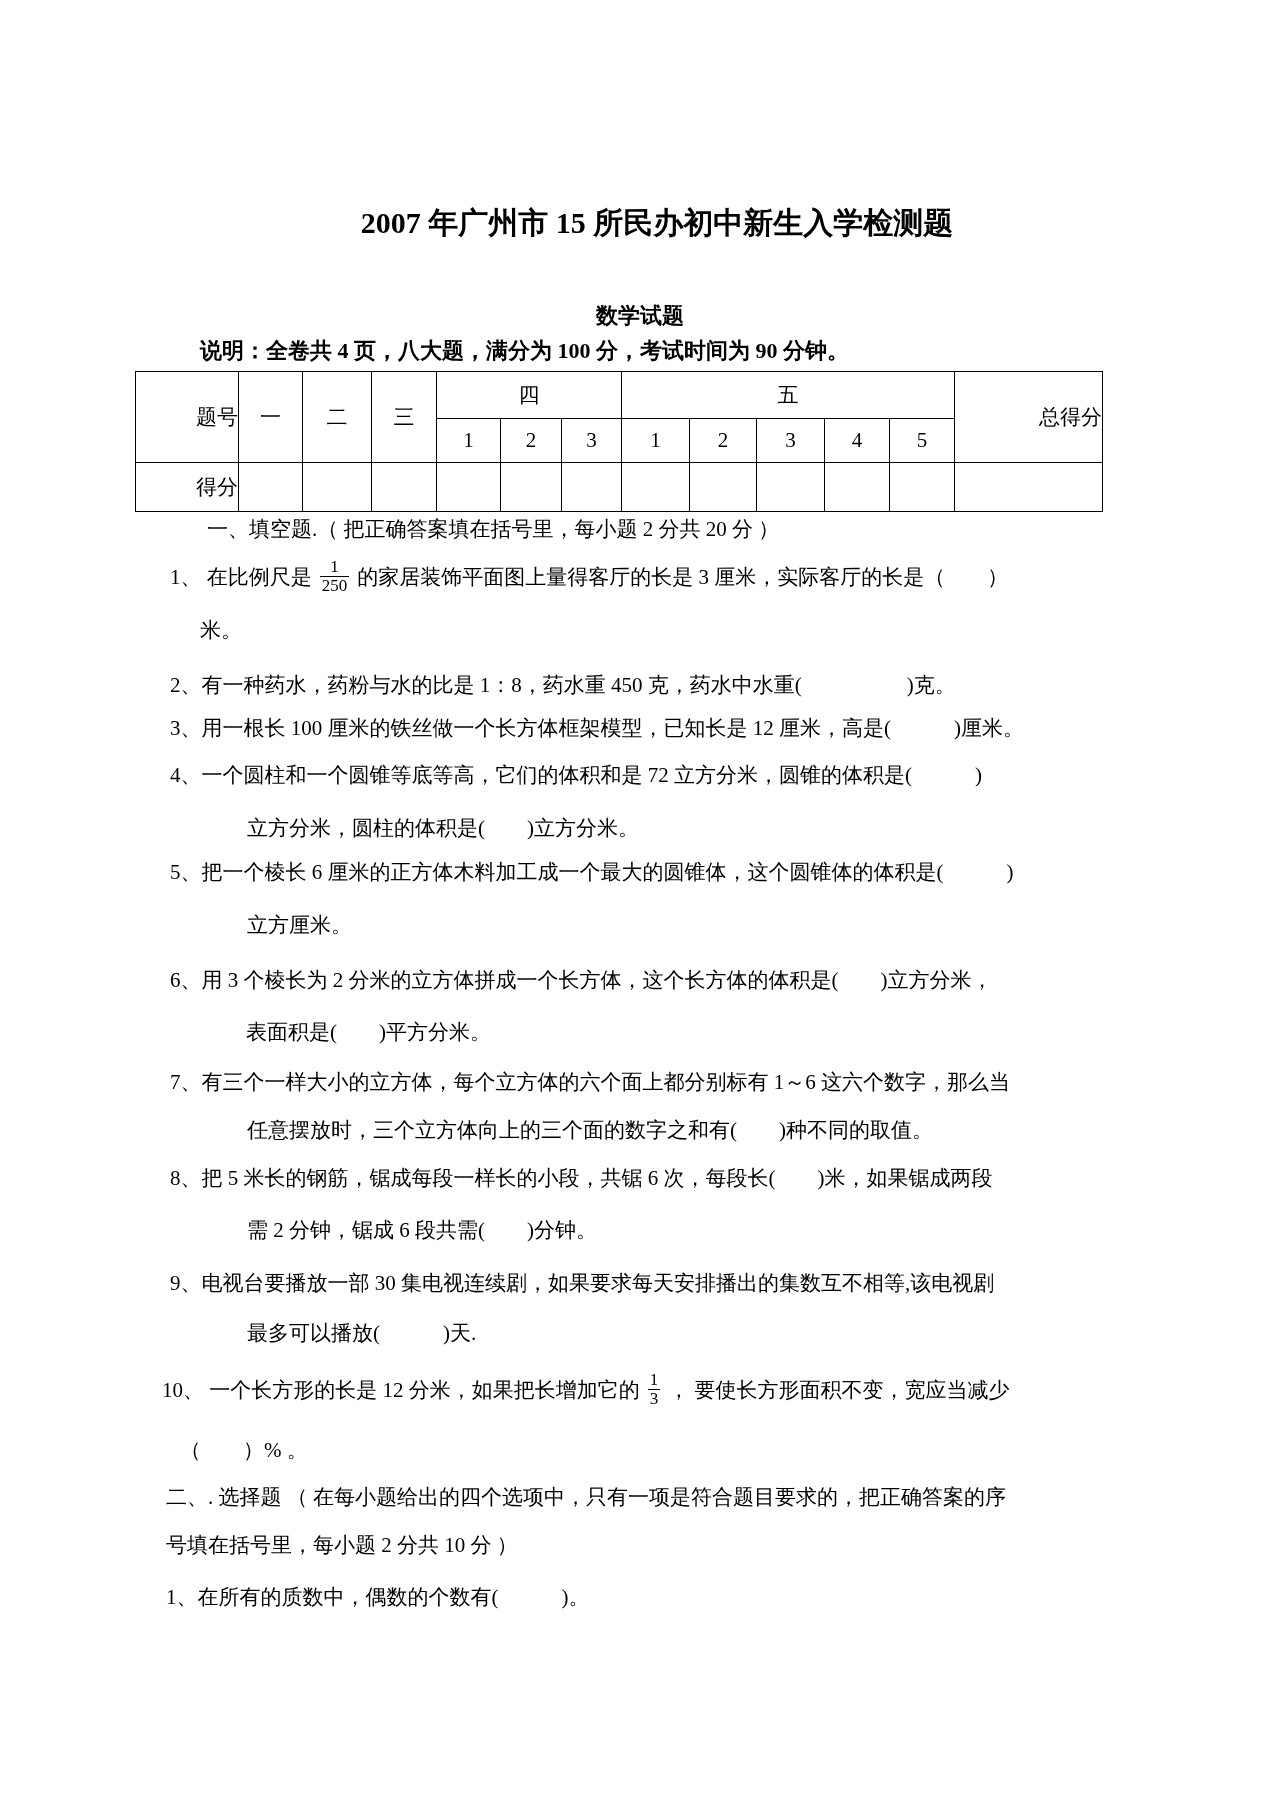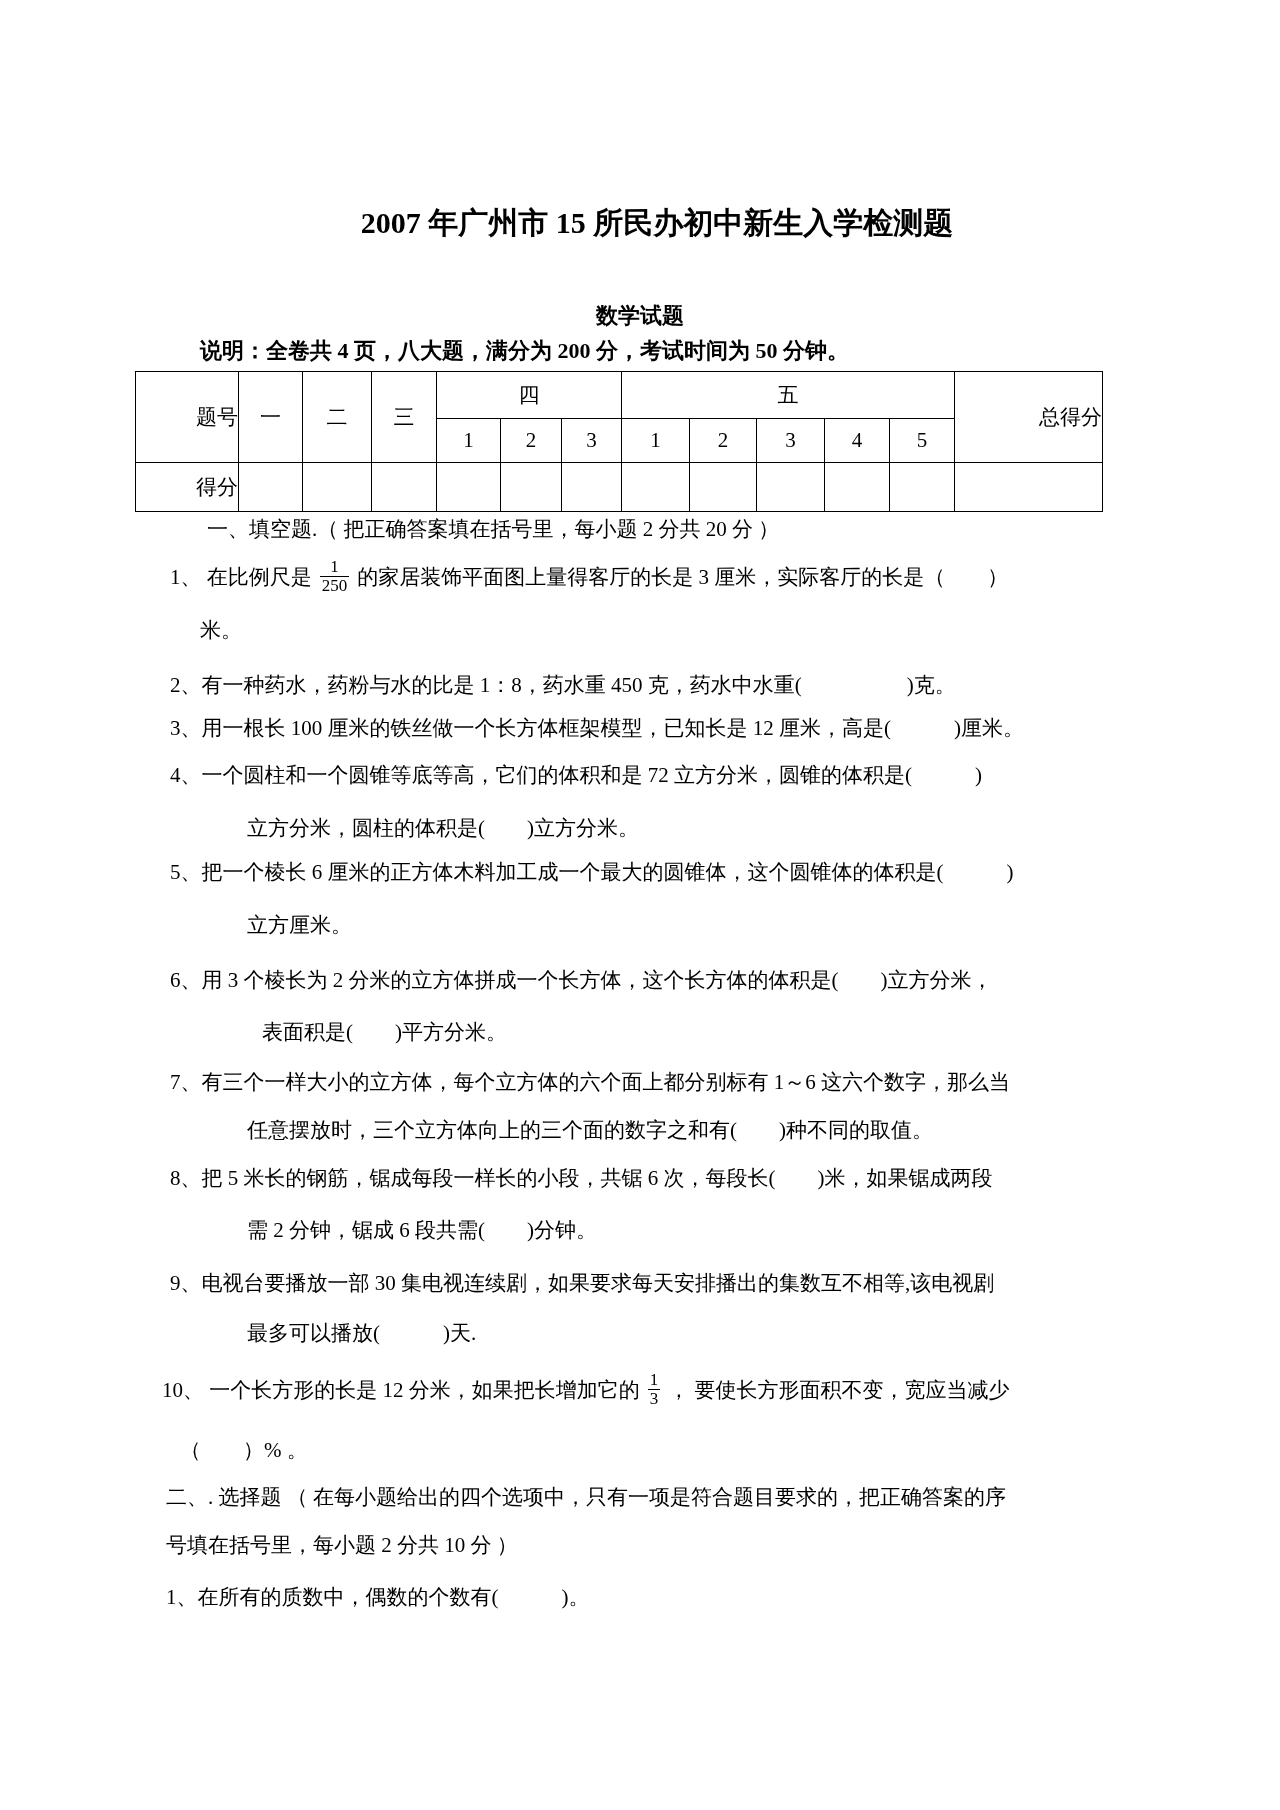--- a/index.html
+++ b/index.html
@@ -85,21 +85,21 @@
 </style>
 </head>
 <body>
 
 <div class="page">
 
   <div class="title">2007 年广州市 15 所民办初中新生入学检测题</div>
 
   <div class="subtitle">数学试题</div>
 
-  <div class="instructions">说明：全卷共 4 页，八大题，满分为 200 分，考试时间为 50 分钟。</div>
+  <div class="instructions">说明：全卷共 4 页，八大题，满分为 100 分，考试时间为 90 分钟。</div>
 
   <table class="score-table">
     <colgroup>
       <col style="width:103px">
         <col style="width:64px">
         <col style="width:69px">
         <col style="width:65px">
       <col style="width:64px">
         <col style="width:61px">
         <col style="width:60px">
@@ -162,21 +162,21 @@
 
   <div class="line" style="top:713px;left:170px">3、用一根长 100 厘米的铁丝做一个长方体框架模型，已知长是 12 厘米，高是(　　　)厘米。</div>
 
   <div class="line" style="top:760px;left:170px">4、一个圆柱和一个圆锥等底等高，它们的体积和是 72 立方分米，圆锥的体积是(　　　)</div>
   <div class="line" style="top:813px;left:247px">立方分米，圆柱的体积是(　　)立方分米。</div>
 
   <div class="line" style="top:857px;left:170px">5、把一个棱长 6 厘米的正方体木料加工成一个最大的圆锥体，这个圆锥体的体积是(　　　)</div>
   <div class="line" style="top:910px;left:247px">立方厘米。</div>
 
   <div class="line" style="top:965px;left:170px">6、用 3 个棱长为 2 分米的立方体拼成一个长方体，这个长方体的体积是(　　)立方分米，</div>
-  <div class="line" style="top:1017px;left:262px">表面积是(　　)平方分米。</div>
+  <div class="line" style="top:1017px;left:246px">表面积是(　　)平方分米。</div>
 
   <div class="line" style="top:1067px;left:170px">7、有三个一样大小的立方体，每个立方体的六个面上都分别标有 1～6 这六个数字，那么当</div>
   <div class="line" style="top:1115px;left:247px">任意摆放时，三个立方体向上的三个面的数字之和有(　　)种不同的取值。</div>
 
   <div class="line" style="top:1163px;left:170px">8、把 5 米长的钢筋，锯成每段一样长的小段，共锯 6 次，每段长(　　)米，如果锯成两段</div>
   <div class="line" style="top:1215px;left:247px">需 2 分钟，锯成 6 段共需(　　)分钟。</div>
 
   <div class="line" style="top:1268px;left:170px">9、电视台要播放一部 30 集电视连续剧，如果要求每天安排播出的集数互不相等,该电视剧</div>
   <div class="line" style="top:1318px;left:247px">最多可以播放(　　　)天.</div>
 

